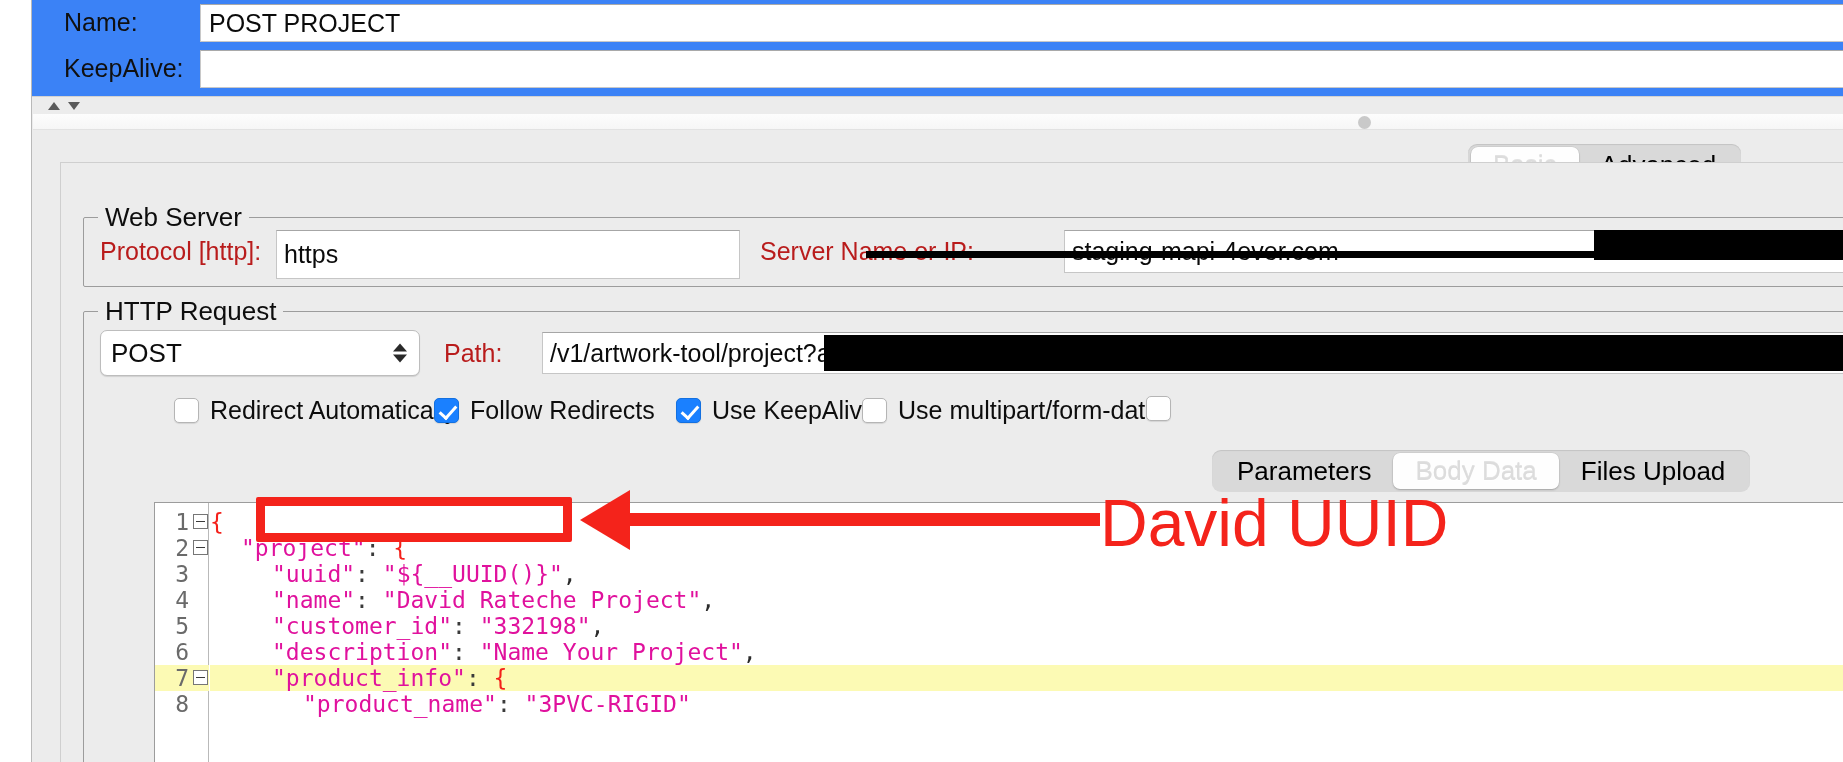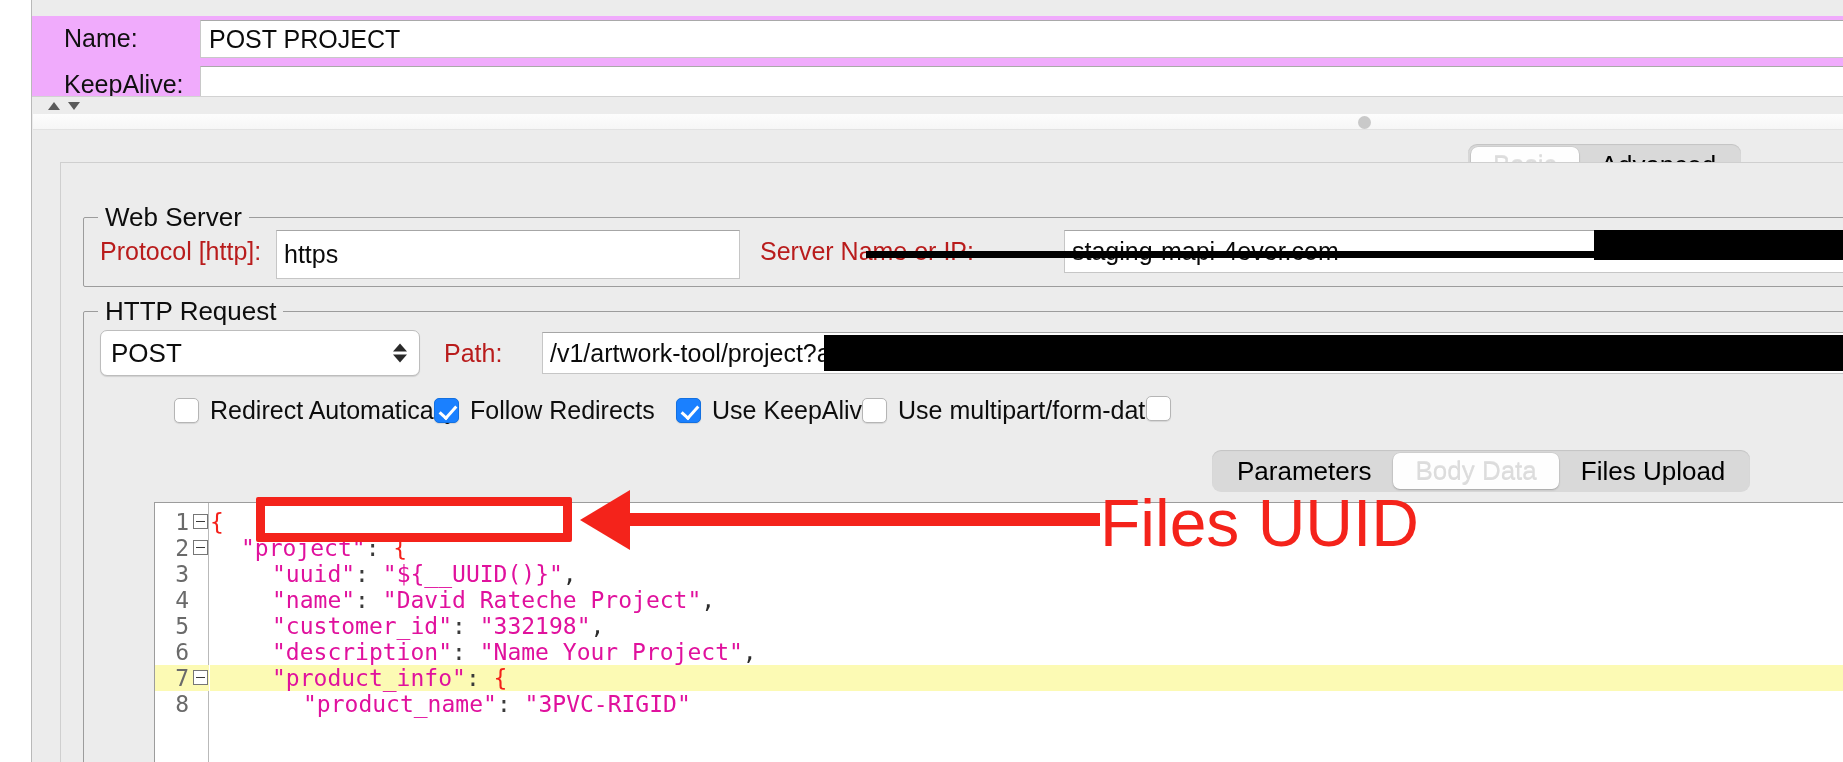--- a/index.html
+++ b/index.html
@@ -20,22 +20,22 @@
     overflow: hidden;
   }
   
   .win-edge-left {
     position: absolute; left: 0; top: 0; width: 32px; height: 762px;
     background: #ffffff; border-right: 1px solid #b9b9b9;
   }
 
   
   .topform {
-    position: absolute; left: 32px; top: 16px; right: 0; height: 96px;
-    background: #f0abfc;
+    position: absolute; left: 32px; top: 0; right: 0; height: 96px;
+    background: #3b82f6;
   }
   .form-row { position: absolute; left: 0; height: 34px; right: 0; }
   .form-label {
     position: absolute; font-size: 25px; color: #101010;
     font-family: "Liberation Sans", sans-serif;
     white-space: nowrap;
   }
   .form-field {
     position: absolute; background: #ffffff;
     border: 1px solid #c8c8c8; border-top-color: #a9a9a9;
@@ -373,15 +373,15 @@
       </div>
 
     </div>
   </div>
 
   <div class="anno-box" style="left:256px; top:497px; width:316px; height:45px;"></div>
 
   <div class="anno-arrow-shaft" style="left:600px; top:513px; width:500px; height:13px;"></div>
   <div class="anno-arrow-head" style="left:580px; top:490px;"></div>
 
-  <span class="anno-text" style="left:1100px; top:485px;">Files UUID</span>
+  <span class="anno-text" style="left:1100px; top:485px;">David UUID</span>
 
 </div>
 
 </body></html>

